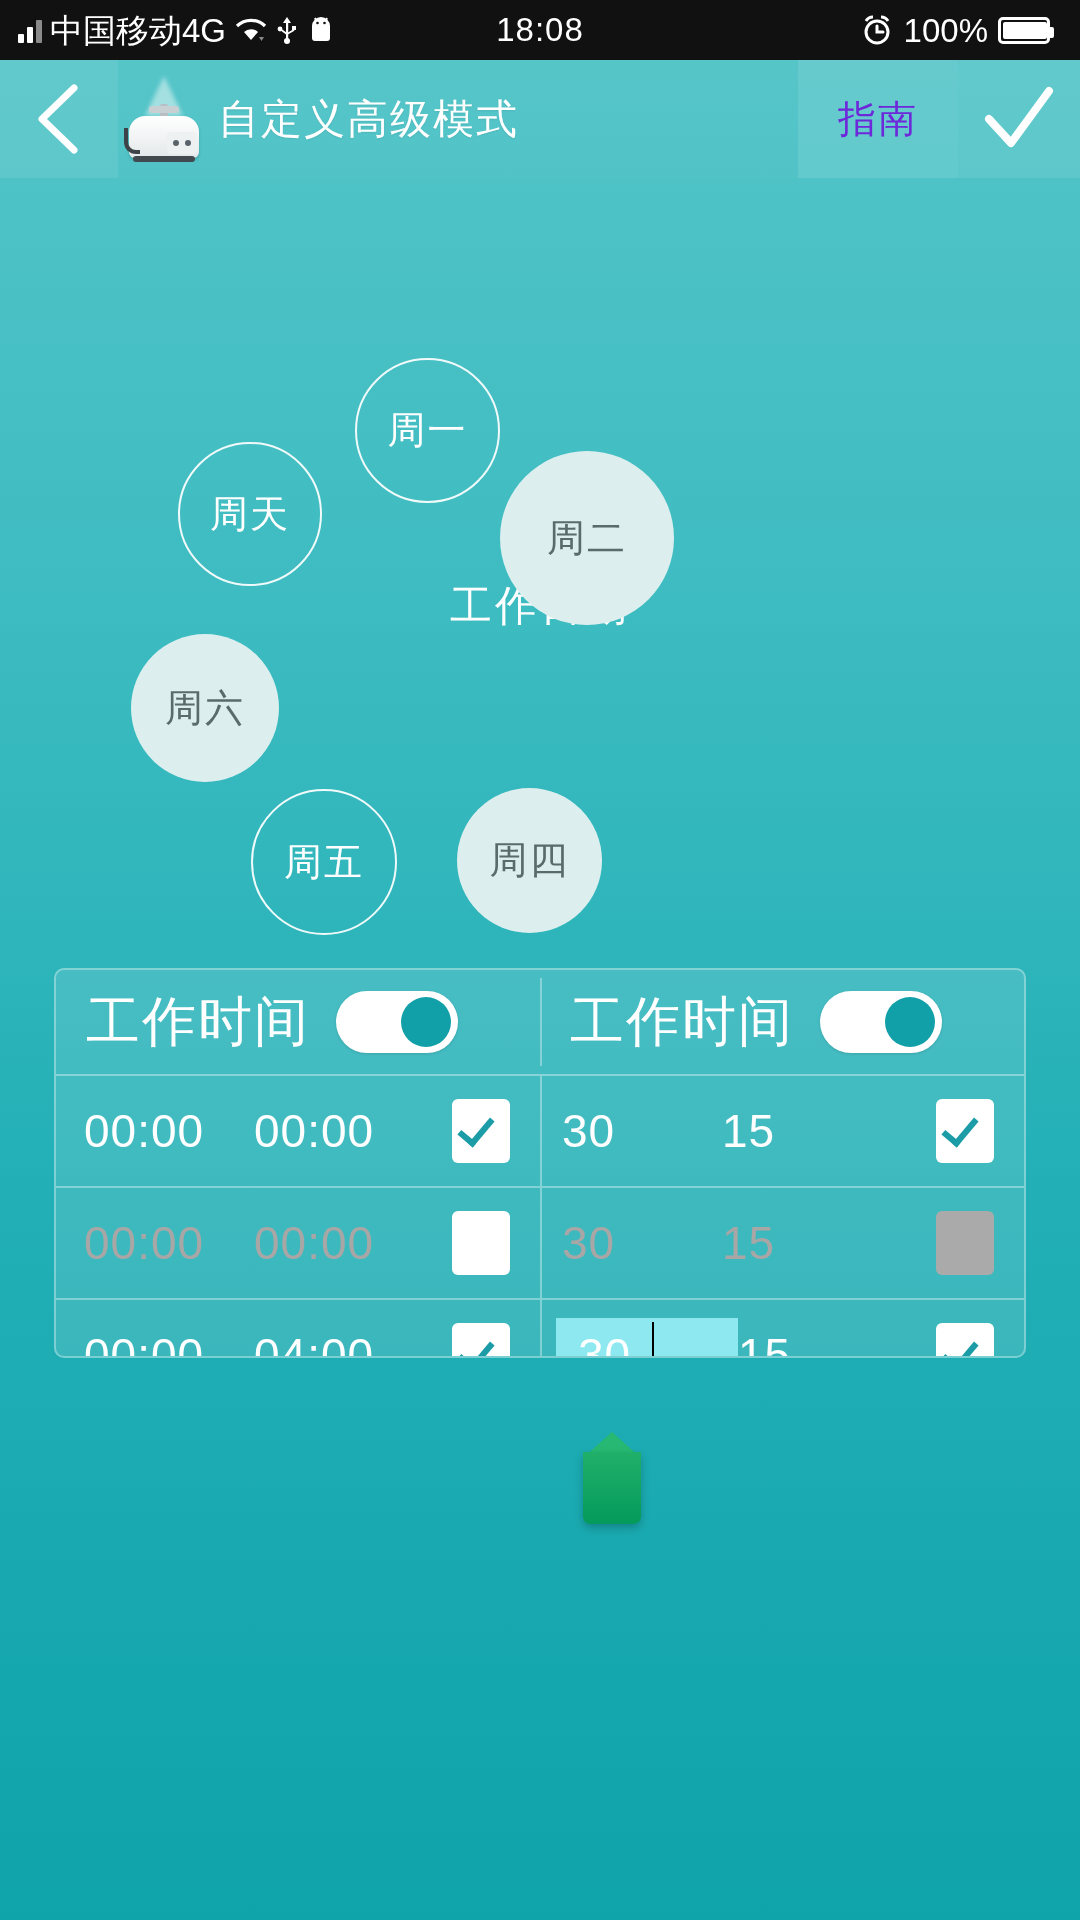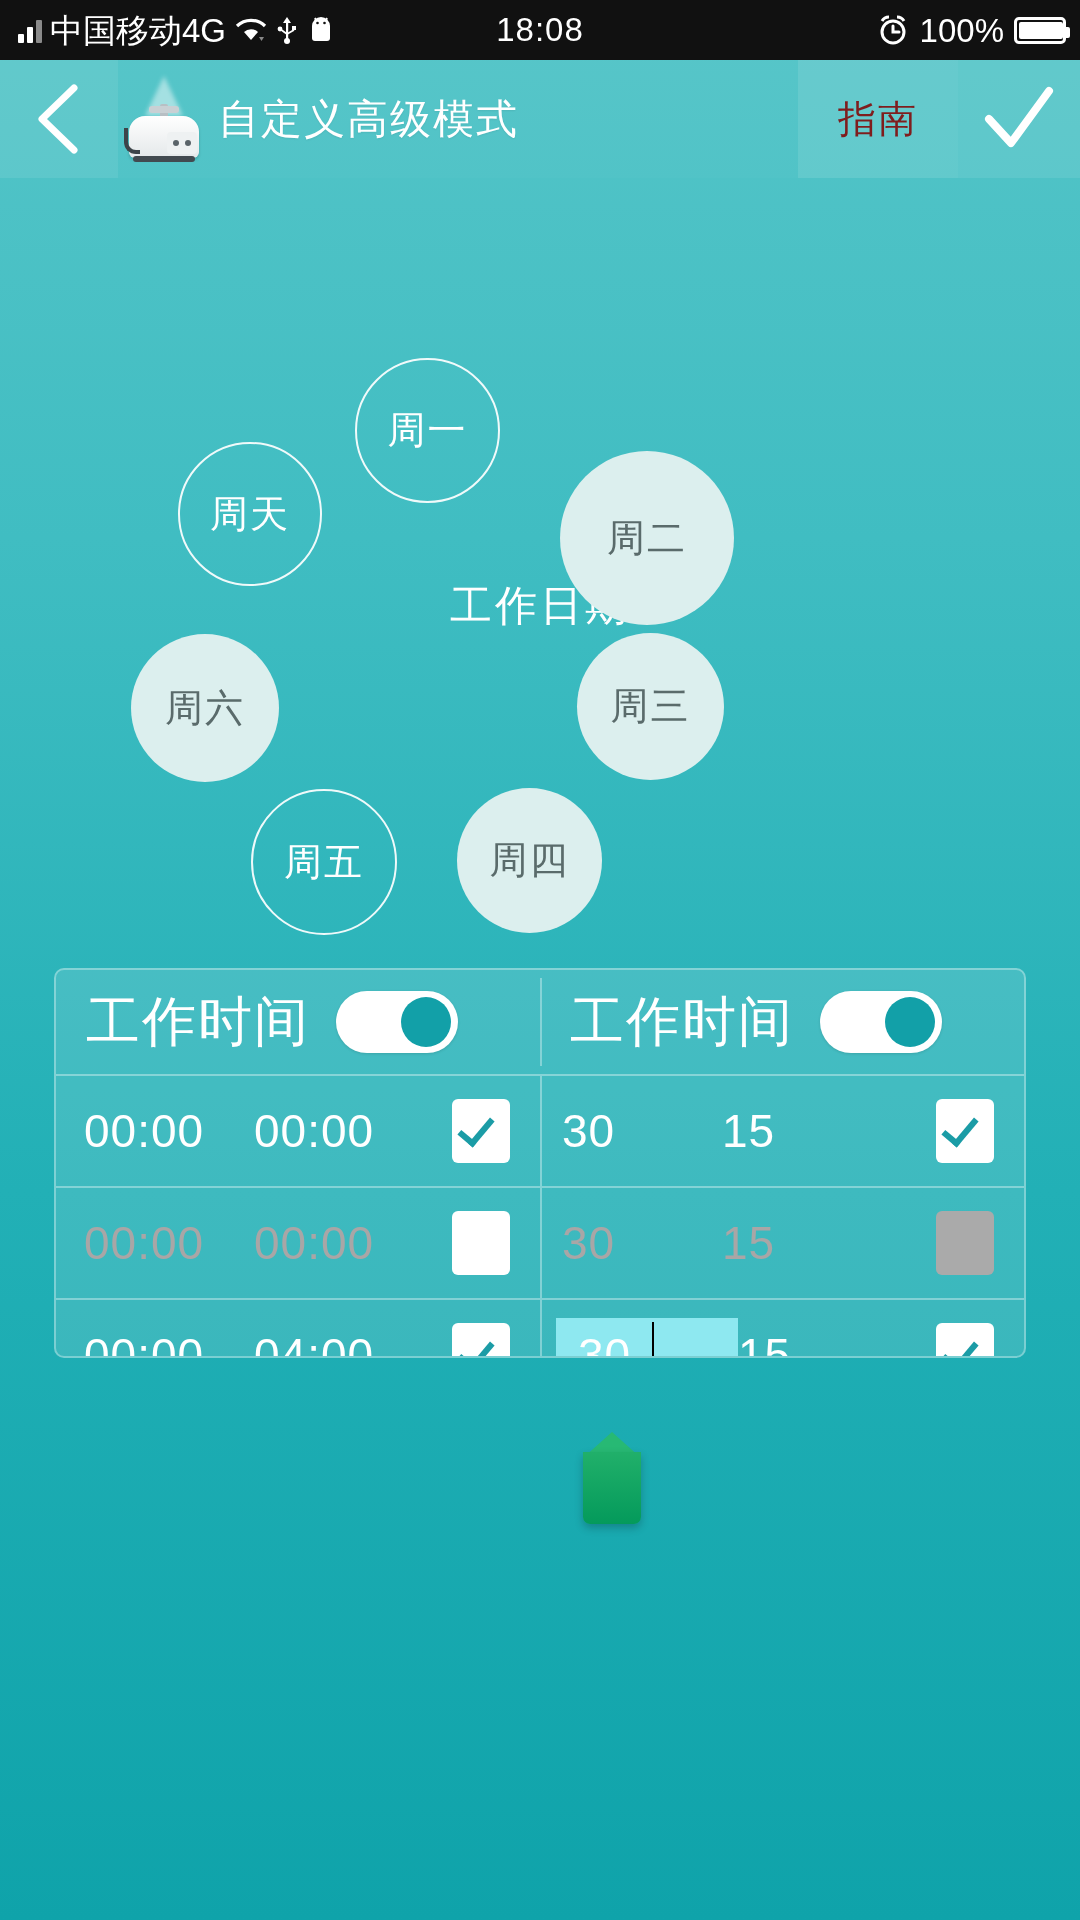--- a/index.html
+++ b/index.html
@@ -12,21 +12,21 @@
     background: linear-gradient(180deg, #55c5c8 0%, #40bdc2 28%, #22b0b6 62%, #0fa3aa 100%);
     position: relative;
   }
 
   
   #statusbar {
     height: 60px; width: 100%;
     background: #111111;
     display: flex; align-items: center;
     color: #ffffff;
-    padding: 0 14px 0 18px;
+    padding: 0 30px 0 18px;
     position: relative;
   }
   .sb-left { display: flex; align-items: center; gap: 8px; }
   .sb-right { display: flex; align-items: center; gap: 10px; margin-left: auto; }
   .sb-text { font-size: 33px; letter-spacing: 0px; line-height: 1; font-weight: 400; }
   .sb-time {
     position: absolute; left: 50%; transform: translateX(-50%);
     font-size: 33px; letter-spacing: 1px;
   }
   .signal-bars { display: flex; align-items: flex-end; gap: 3px; height: 26px; }
@@ -63,21 +63,21 @@
   .hdr-title {
     display: flex; align-items: center;
     color: #ffffff; font-size: 41px; letter-spacing: 2px;
     padding-left: 8px;
     text-shadow: 0 1px 2px rgba(0,0,0,0.07);
   }
   .hdr-spacer { flex: 1; }
   .hdr-guide {
     width: 160px; display: flex; align-items: center; justify-content: center;
     background: rgba(255,255,255,0.10);
-    color: #7f1d1d; font-size: 38px; letter-spacing: 2px;
+    color: #6d28d9; font-size: 38px; letter-spacing: 2px;
   }
   .hdr-confirm {
     width: 122px; display: flex; align-items: center; justify-content: center;
     background: rgba(255,255,255,0.07);
   }
 
   
   .device-wrap { width: 78px; height: 86px; position: relative; }
   .dev-beam {
     position: absolute; left: 50%; top: 0px; transform: translateX(-50%);
@@ -317,25 +317,22 @@
         <path d="M8 36 L30 60 L68 8" stroke="#fff" stroke-width="8" fill="none" stroke-linecap="round" stroke-linejoin="round"></path>
       </svg>
   </div>
 </div>
 
 <div id="days">
   <div id="work-date-label" style="top: 400px;">工作日期</div>
 <div class="day off" style="left: 355px; top: 180px; width: 145px; height: 145px;">
       <span>周一</span>
     </div>
-    <div class="day on" style="left: 560px; top: 273px; width: 174px; height: 174px;">
+    <div class="day on" style="left: 500px; top: 273px; width: 174px; height: 174px;">
       <span>周二</span>
-    </div>
-    <div class="day on" style="left: 577px; top: 455px; width: 147px; height: 147px;">
-      <span>周三</span>
     </div>
     <div class="day on" style="left: 457px; top: 610px; width: 145px; height: 145px;">
       <span>周四</span>
     </div>
     <div class="day off" style="left: 251px; top: 611px; width: 146px; height: 146px;">
       <span>周五</span>
     </div>
     <div class="day on" style="left: 131px; top: 456px; width: 148px; height: 148px;">
       <span>周六</span>
     </div>

